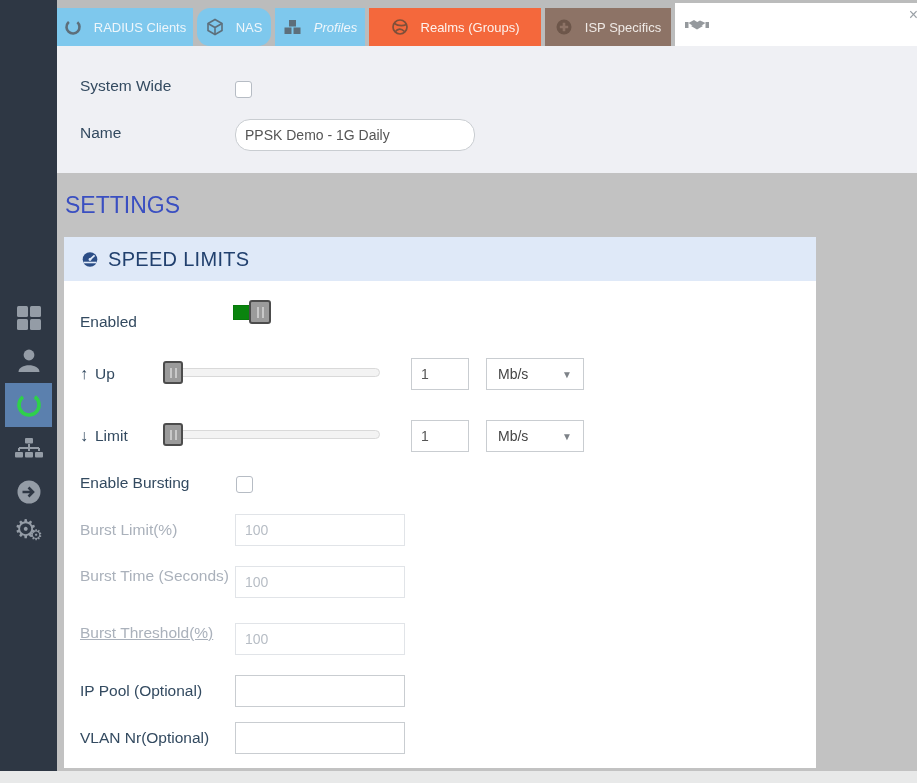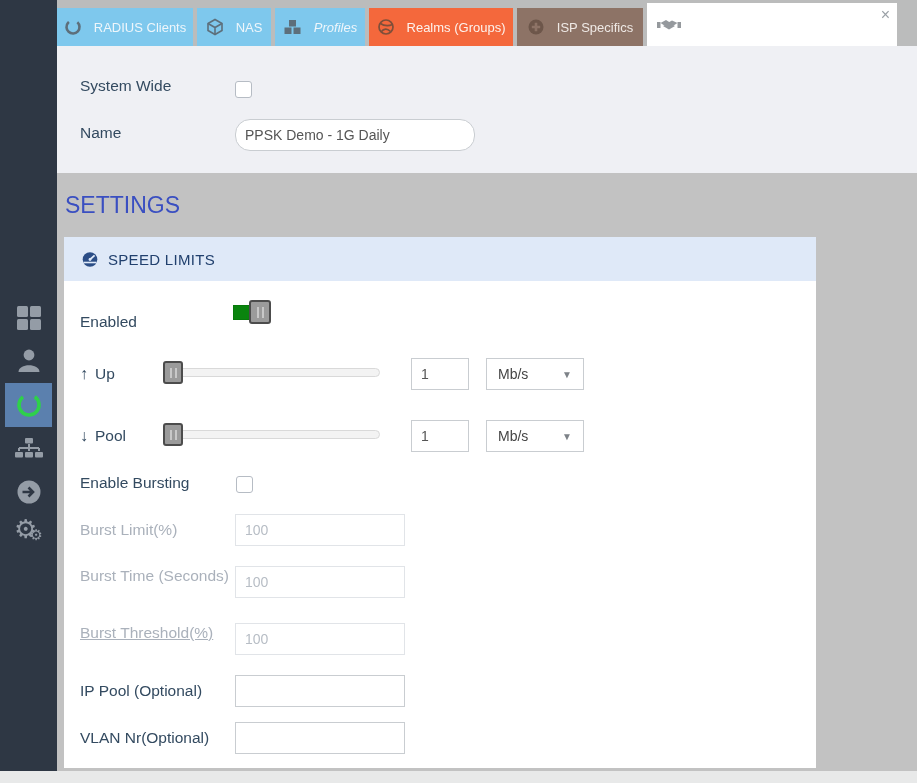--- a/index.html
+++ b/index.html
@@ -22,23 +22,23 @@
   .tabs { position:absolute; left:0; top:0; height:46px; display:flex; align-items:flex-end; }
   .tab {
     height:38px; margin-right:4px; display:flex; align-items:center; justify-content:center;
     gap:12px; font-size:13px; cursor:default; white-space:nowrap;
   }
   .tab.blue   { background:#7ec8ed; color:#eef6fb; }
   .tab.orange { background:#f4683c; color:#fdf2ed; }
   .tab.brown  { background:#8d7366; color:#efe9e5; }
   .tab.white  { background:#ffffff; color:#4c4c4c; height:43px; position:relative; justify-content:flex-start; padding-left:10px; font-size:13.5px; margin-right:0; }
   .tab-radius   { width:136px; }
-  .tab-nas      { width:74px; }
+  .tab-nas      { width:74px;border-radius:13px; }
   .tab-profiles { width:90px;font-style:italic; }
-  .tab-realms   { width:144px;justify-content:center; }
+  .tab-realms   { width:172px;justify-content:center; }
   .tab-isp      { width:126px; }
   .tab-fup      { width:250px; }
   .tab-close { position:absolute; right:7px; top:4px; color:#9aa0a6; font-size:16px; line-height:16px; }
 
   
   .content { position:absolute; left:57px; top:46px; width:860px; height:737px; background:#c2c2c2; }
   .section-top { position:absolute; left:0; top:0; width:860px; height:127px; background:#eff0f4;padding-left:20px; }
   .flabel { font-size:15.5px; color:#334a60; line-height:18px; }
   .flabel.dim { color:#aab1bb; }
 
@@ -55,21 +55,21 @@
     font-size:14px; color:#555; padding:0 9px; outline:none;
   }
   input.txt::placeholder { color:#b7bdc5; opacity:1; }
   input.txt.disabled { border-color:#e1e4e8; }
 
   .settings-heading { position:absolute; left:8px; top:146px; font-size:23px; color:#3a4fc1; }
 
   .panel { position:absolute; left:7px; top:191px; width:752px; height:531px; background:#fff; }
   .panel-header {
     height:44px; background:#dfe9f8; display:flex; align-items:center;
-    padding-left:17px; gap:9px; color:#21406e; font-size:15px; letter-spacing:0.3px;
+    padding-left:17px; gap:9px; color:#21406e; font-size:20px; letter-spacing:0.3px;
   }
 
   .p-abs { position:absolute; }
   .lbl-enabled   { left:16px; top:66px;margin-top:10px; }
   .toggle        { left:169px; top:63px; width:38px; height:24px; }
   .toggle-track  { position:absolute; left:0; top:5px; width:30px; height:15px; background:#0a840e; border:1px solid #077a0a; }
   .handle {
     position:absolute; background:#9b9b9b; border:2px solid #4c4c4c; border-radius:3px;
     display:flex; align-items:center; justify-content:center; gap:3px;
   }
@@ -268,21 +268,21 @@
         </div>
     </div>
     <input class="txt p-abs inp-up" value="1" style="">
     <div class="select sel-up">
       <span>Mb/s</span>
       <span class="caret">▼</span>
     </div>
 
     <div class="flabel p-abs lbl-down row-label">
       <span class="arrow-glyph">↓</span>
-      <span>Pool</span>
+      <span>Limit</span>
     </div>
     <div class="slider slider-down">
       <div class="handle">
           <div class="grip"></div>
           <div class="grip"></div>
         </div>
     </div>
     <input class="txt p-abs inp-down" value="1" style="">
     <div class="select sel-down">
       <span>Mb/s</span>

